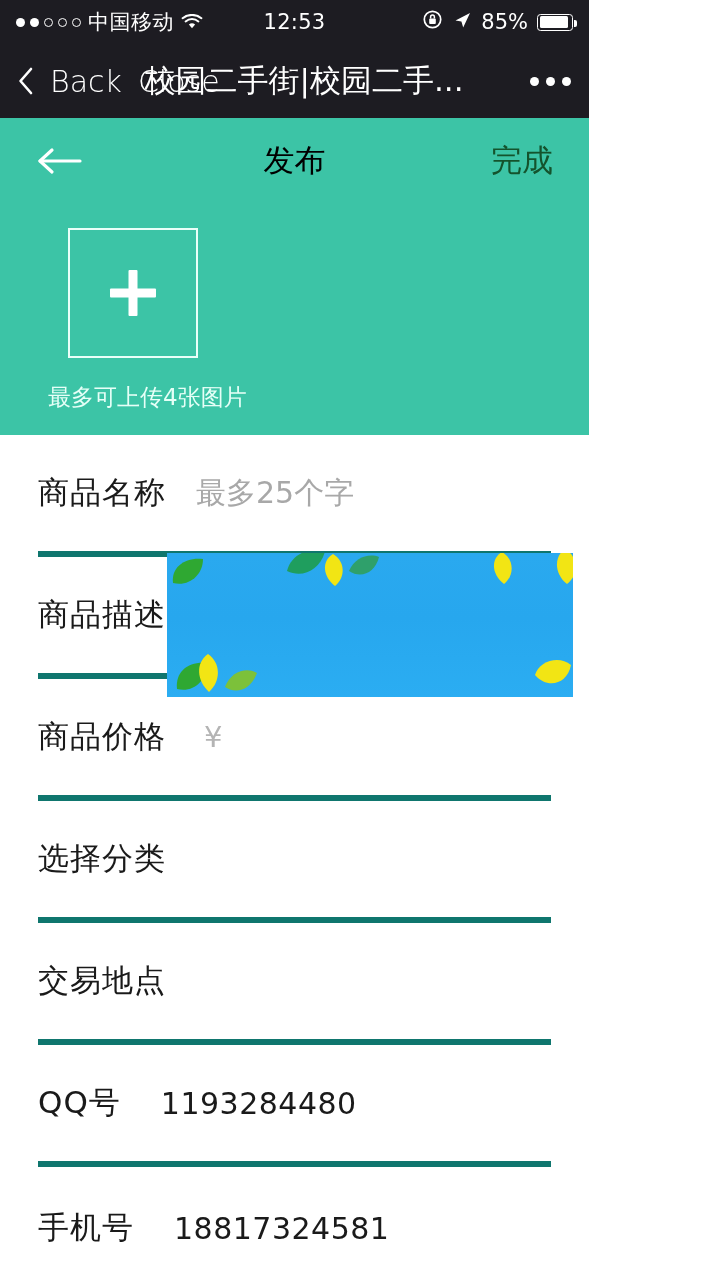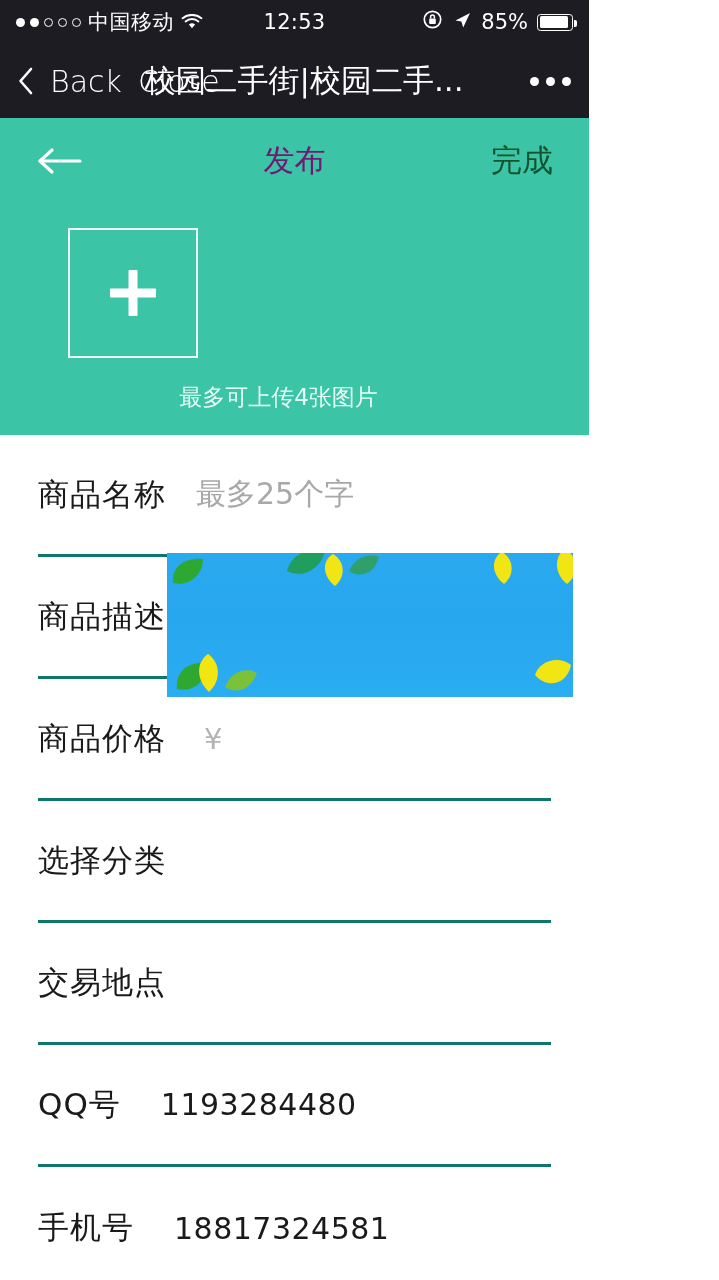--- a/index.html
+++ b/index.html
@@ -60,43 +60,43 @@
 
   
   .greenzone { background: #3cc4a6; }
   .appbar {
     height: 86px; display: flex; align-items: center;
     padding: 0 36px; position: relative; color: #ffffff;
   }
   .arrow-back { width: 46px; height: 30px; position: relative; display: block; }
   .appbar-title {
     position: absolute; left: 0; right: 0; text-align: center;
-    font-size: 31px; color: #701a75; pointer-events: none;
+    font-size: 31px; color: #000000; pointer-events: none;
   }
   .appbar-action { margin-left: auto; font-size: 31px; color: #14532d; }
 
   .uploadzone { padding: 24px 0 0 0; }
   .upload-box {
     width: 130px; height: 130px; margin-left: 68px;
     border: 2px solid #eafff9; position: relative;
   }
   .plus-h { position: absolute; left: 50%; top: 50%; transform: translate(-50%,-50%);
             width: 46px; height: 9px; background: #fff; border-radius: 1px; }
   .plus-v { position: absolute; left: 50%; top: 50%; transform: translate(-50%,-50%);
             width: 9px; height: 46px; background: #fff; border-radius: 1px; }
   .upload-hint {
-    text-align: center; color: #e6fff7; font-size: 23px;
+    color: #e6fff7; font-size: 23px;
     padding: 24px 0 22px 0; padding-right: 80px; margin-left: 48px;
   }
 
   
   .form { background: #fff; padding: 0 38px; }
   .row {
     height: 122px; display: flex; align-items: center;
-    border-bottom: 3px solid #0f766e; position: relative;
+    border-bottom: 6px solid #0f766e; position: relative;
   }
   .row.last { border-bottom: none; }
   .row-label { font-size: 31px; color: #1a1a1a; font-weight: 500; letter-spacing: 1px; }
   .row-value { font-size: 30px; color: #1a1a1a; margin-left: 40px; letter-spacing: .5px; }
   .row-placeholder { font-size: 30px; color: #a8a8a8; margin-left: 30px; }
   .row-yen { font-size: 29px; color: #b4b4b4; margin-left: 38px; }
   .row-desc-tail {
     position: absolute; right: 0; font-size: 30px; color: #9a9a9a;
   }
 

